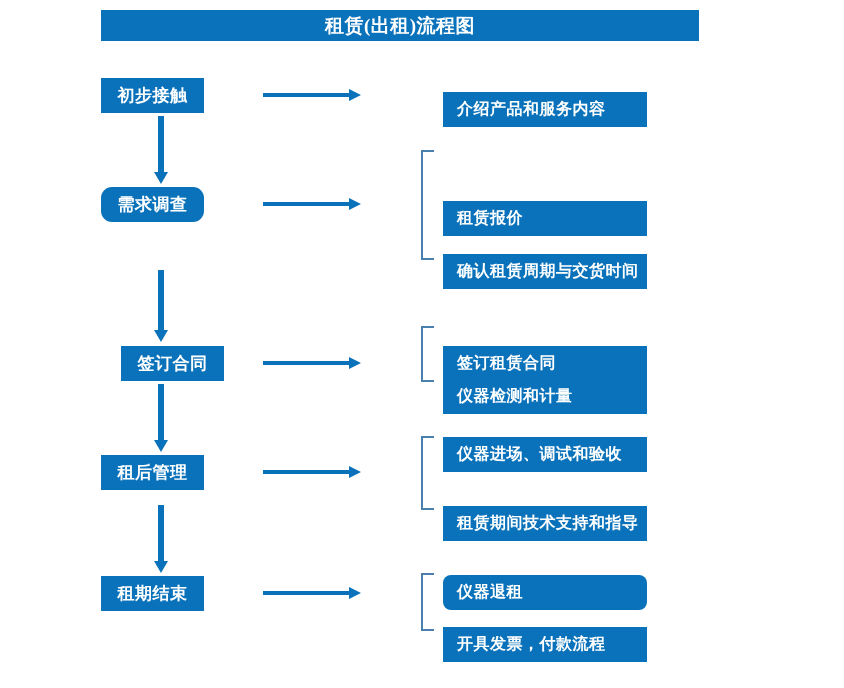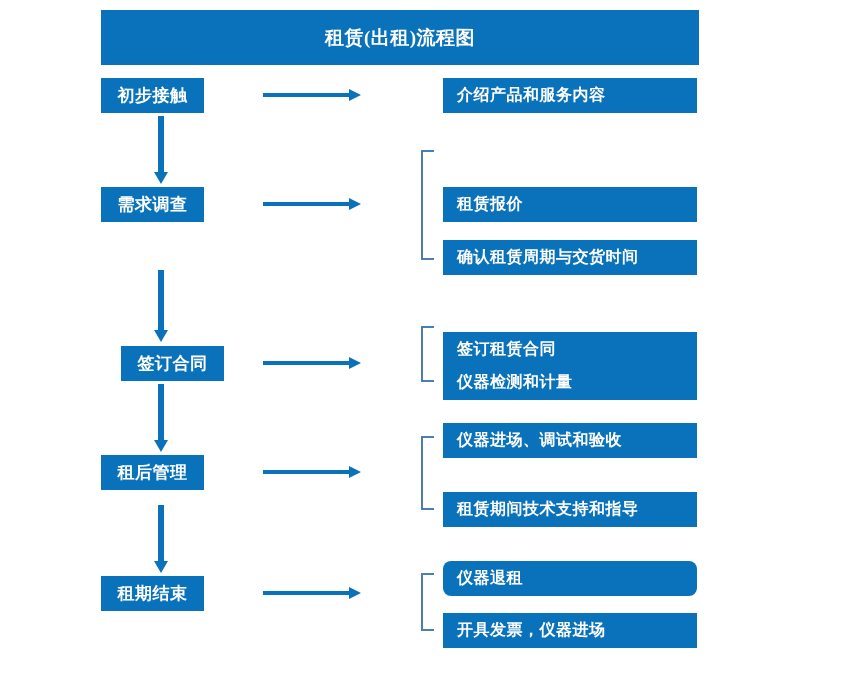--- a/index.html
+++ b/index.html
@@ -28,38 +28,39 @@
     display: flex;
     align-items: center;
     box-sizing: border-box;
     letter-spacing: 0.5px;
     white-space: nowrap;
   }
   .title-box {
     left: 101px;
     top: 10px;
     width: 598px;
-    height: 55px;
+    height: 31px;
     justify-content: center;
     font-size: 19px;
   }
   .stage-box {
     left: 101px;
     width: 103px;
     height: 35px;
     justify-content: center;
     font-size: 17px;
   }
   .detail-box {
     left: 443px;
-    width: 254px;
+    width: 204px;
     height: 35px;
     justify-content: flex-start;
     padding-left: 14px;
     font-size: 16px;
+    margin-top: 14px;
   }
   .arrow-h {
     position: absolute;
     height: 14px;
   }
   .arrow-v {
     position: absolute;
     width: 16px;
   }
   .bracket {
@@ -78,21 +79,21 @@
 
 <div id="canvas">
 
   <div class="box title-box">
     <span>租赁(出租)流程图</span>
   </div>
 
   <div class="box stage-box" style="top:78px;">
     <span>初步接触</span>
   </div>
-  <div class="box stage-box" style="top:187px;">
+  <div class="box stage-box" style="top:187px;border-radius:11px;">
     <span>需求调查</span>
   </div>
   <div class="box stage-box" style="top:346px;margin-left:20px;">
     <span>签订合同</span>
   </div>
   <div class="box stage-box" style="top:455px;">
     <span>租后管理</span>
   </div>
   <div class="box stage-box" style="top:576px;text-align:center;">
     <span>租期结束</span>
@@ -116,21 +117,21 @@
   <div class="box detail-box" style="top:423px;">
     <span>仪器进场、调试和验收</span>
   </div>
   <div class="box detail-box" style="top:492px;text-align:right;">
     <span>租赁期间技术支持和指导</span>
   </div>
   <div class="box detail-box" style="top:561px;border-radius:8px;">
     <span>仪器退租</span>
   </div>
   <div class="box detail-box" style="top:613px;">
-    <span>开具发票，仪器进场</span>
+    <span>开具发票，付款流程</span>
   </div>
 
   <div class="arrow-h" style="left:263px; top:88px; width:98px;">
     <svg width="98" height="14" viewBox="0 0 98 14">
       <path d="M0 5 H86 V1 L98 7 L86 13 V9 H0 Z" fill="#0a72ba"></path>
     </svg>
   </div>
   <div class="arrow-h" style="left:263px; top:197px; width:98px;">
     <svg width="98" height="14" viewBox="0 0 98 14">
       <path d="M0 5 H86 V1 L98 7 L86 13 V9 H0 Z" fill="#0a72ba"></path>

